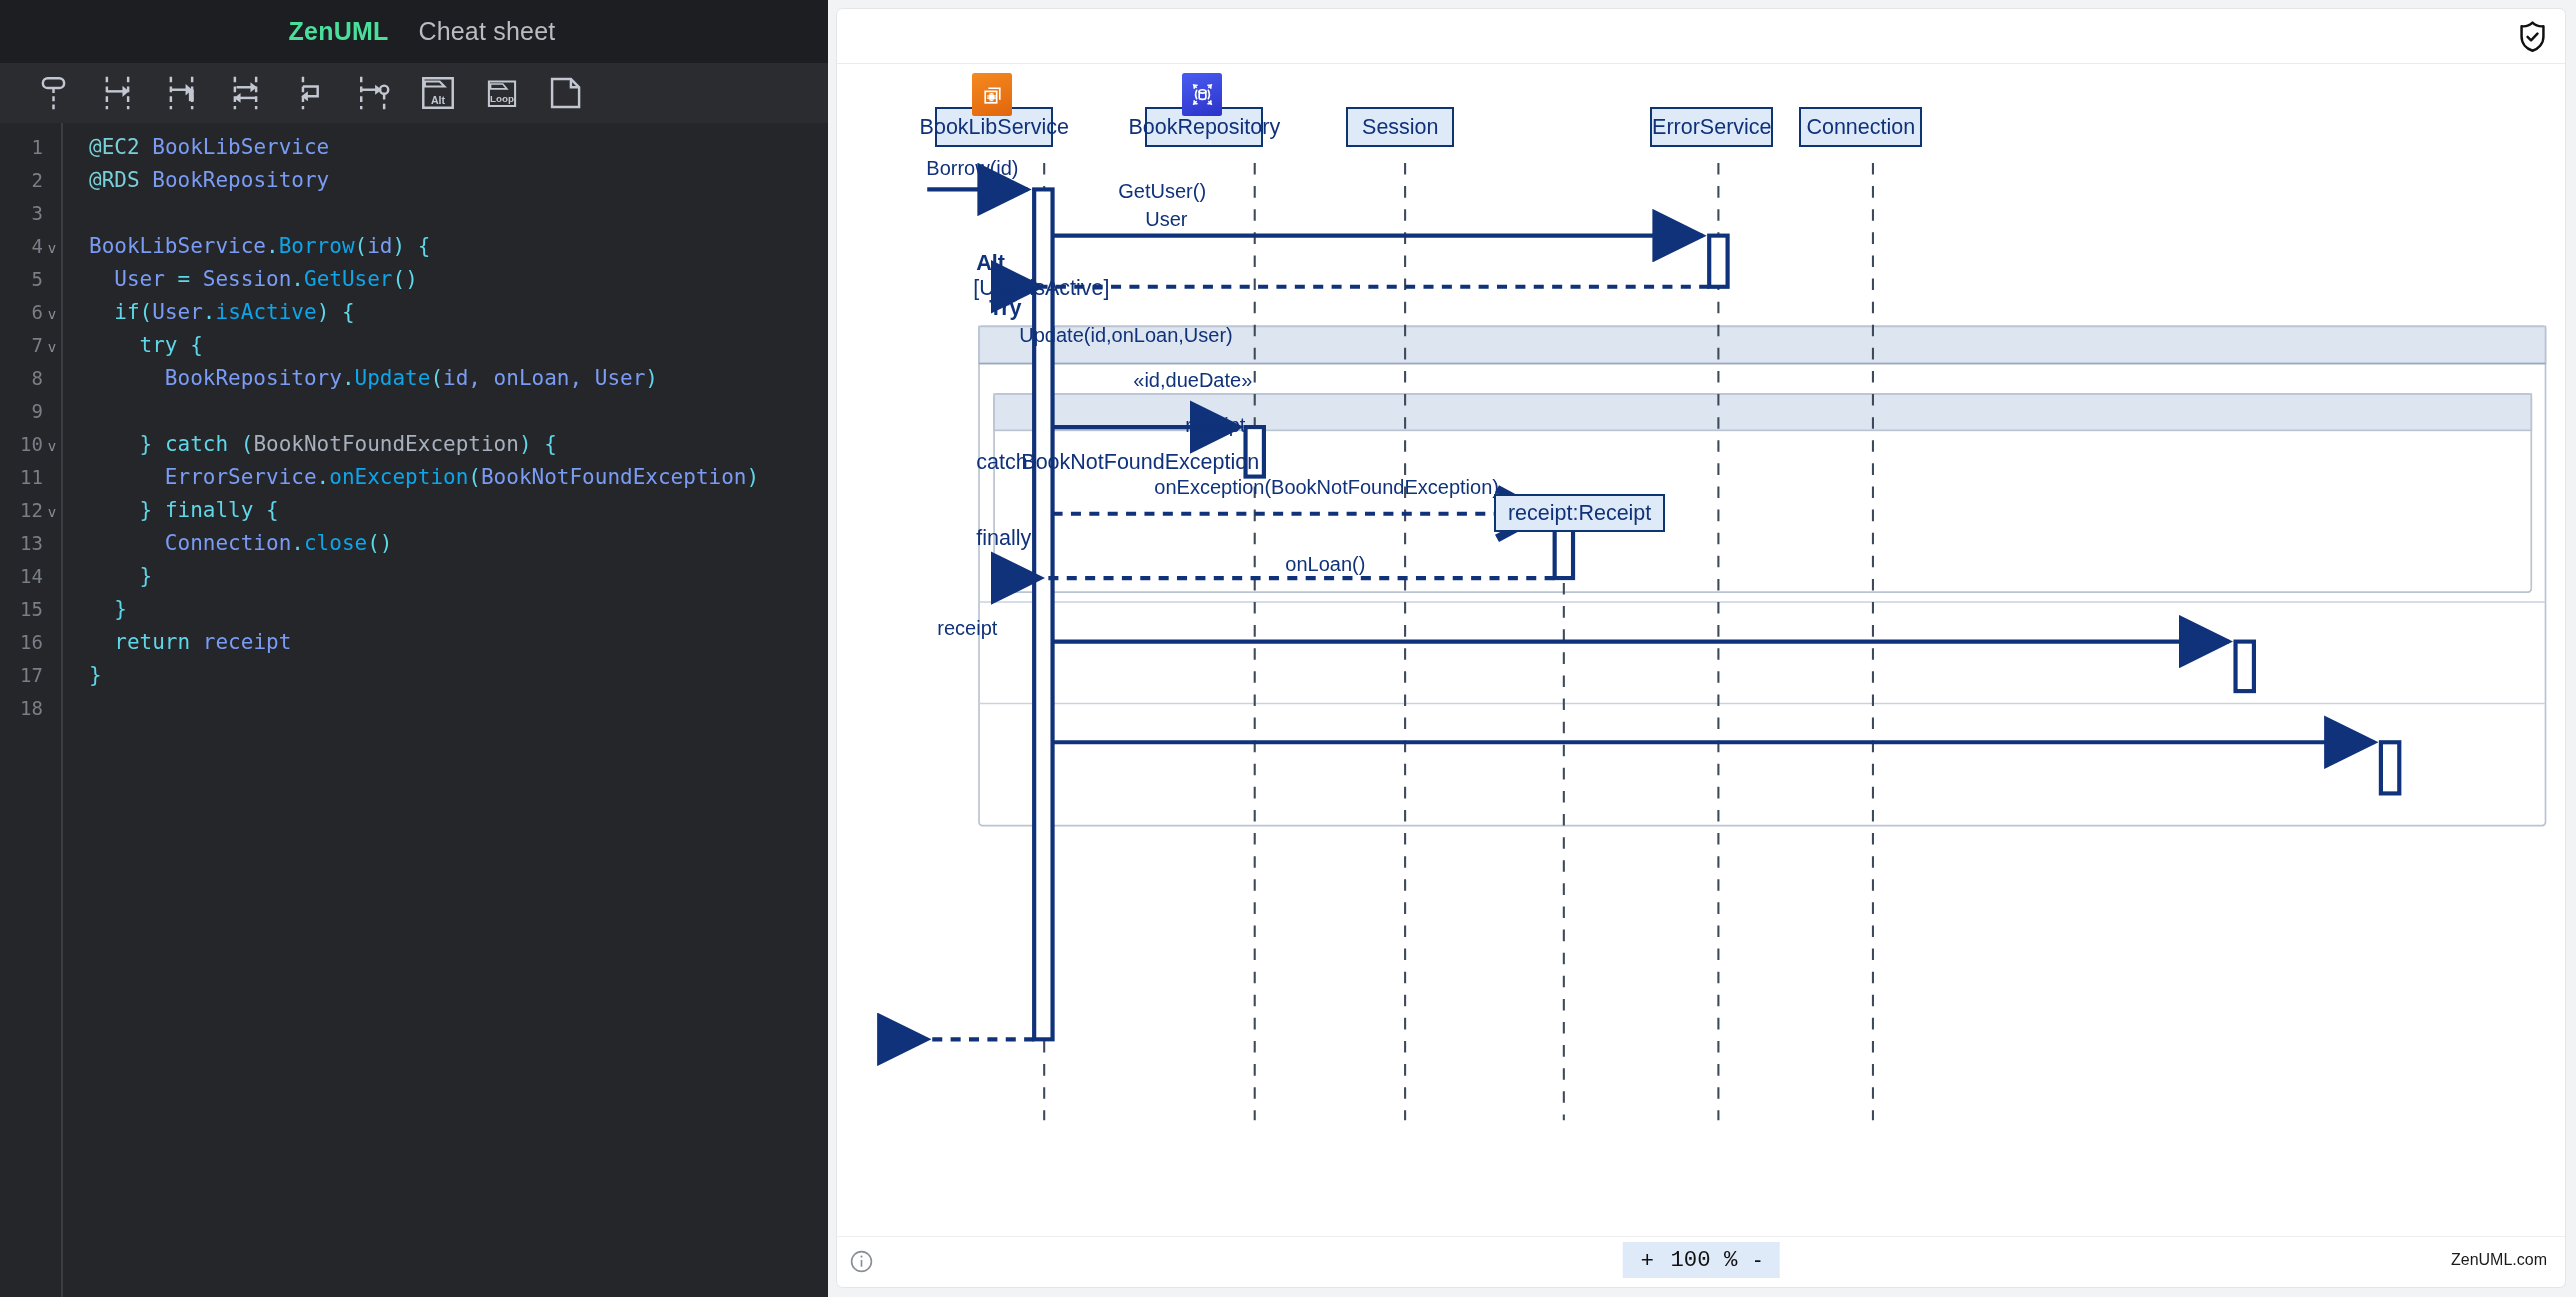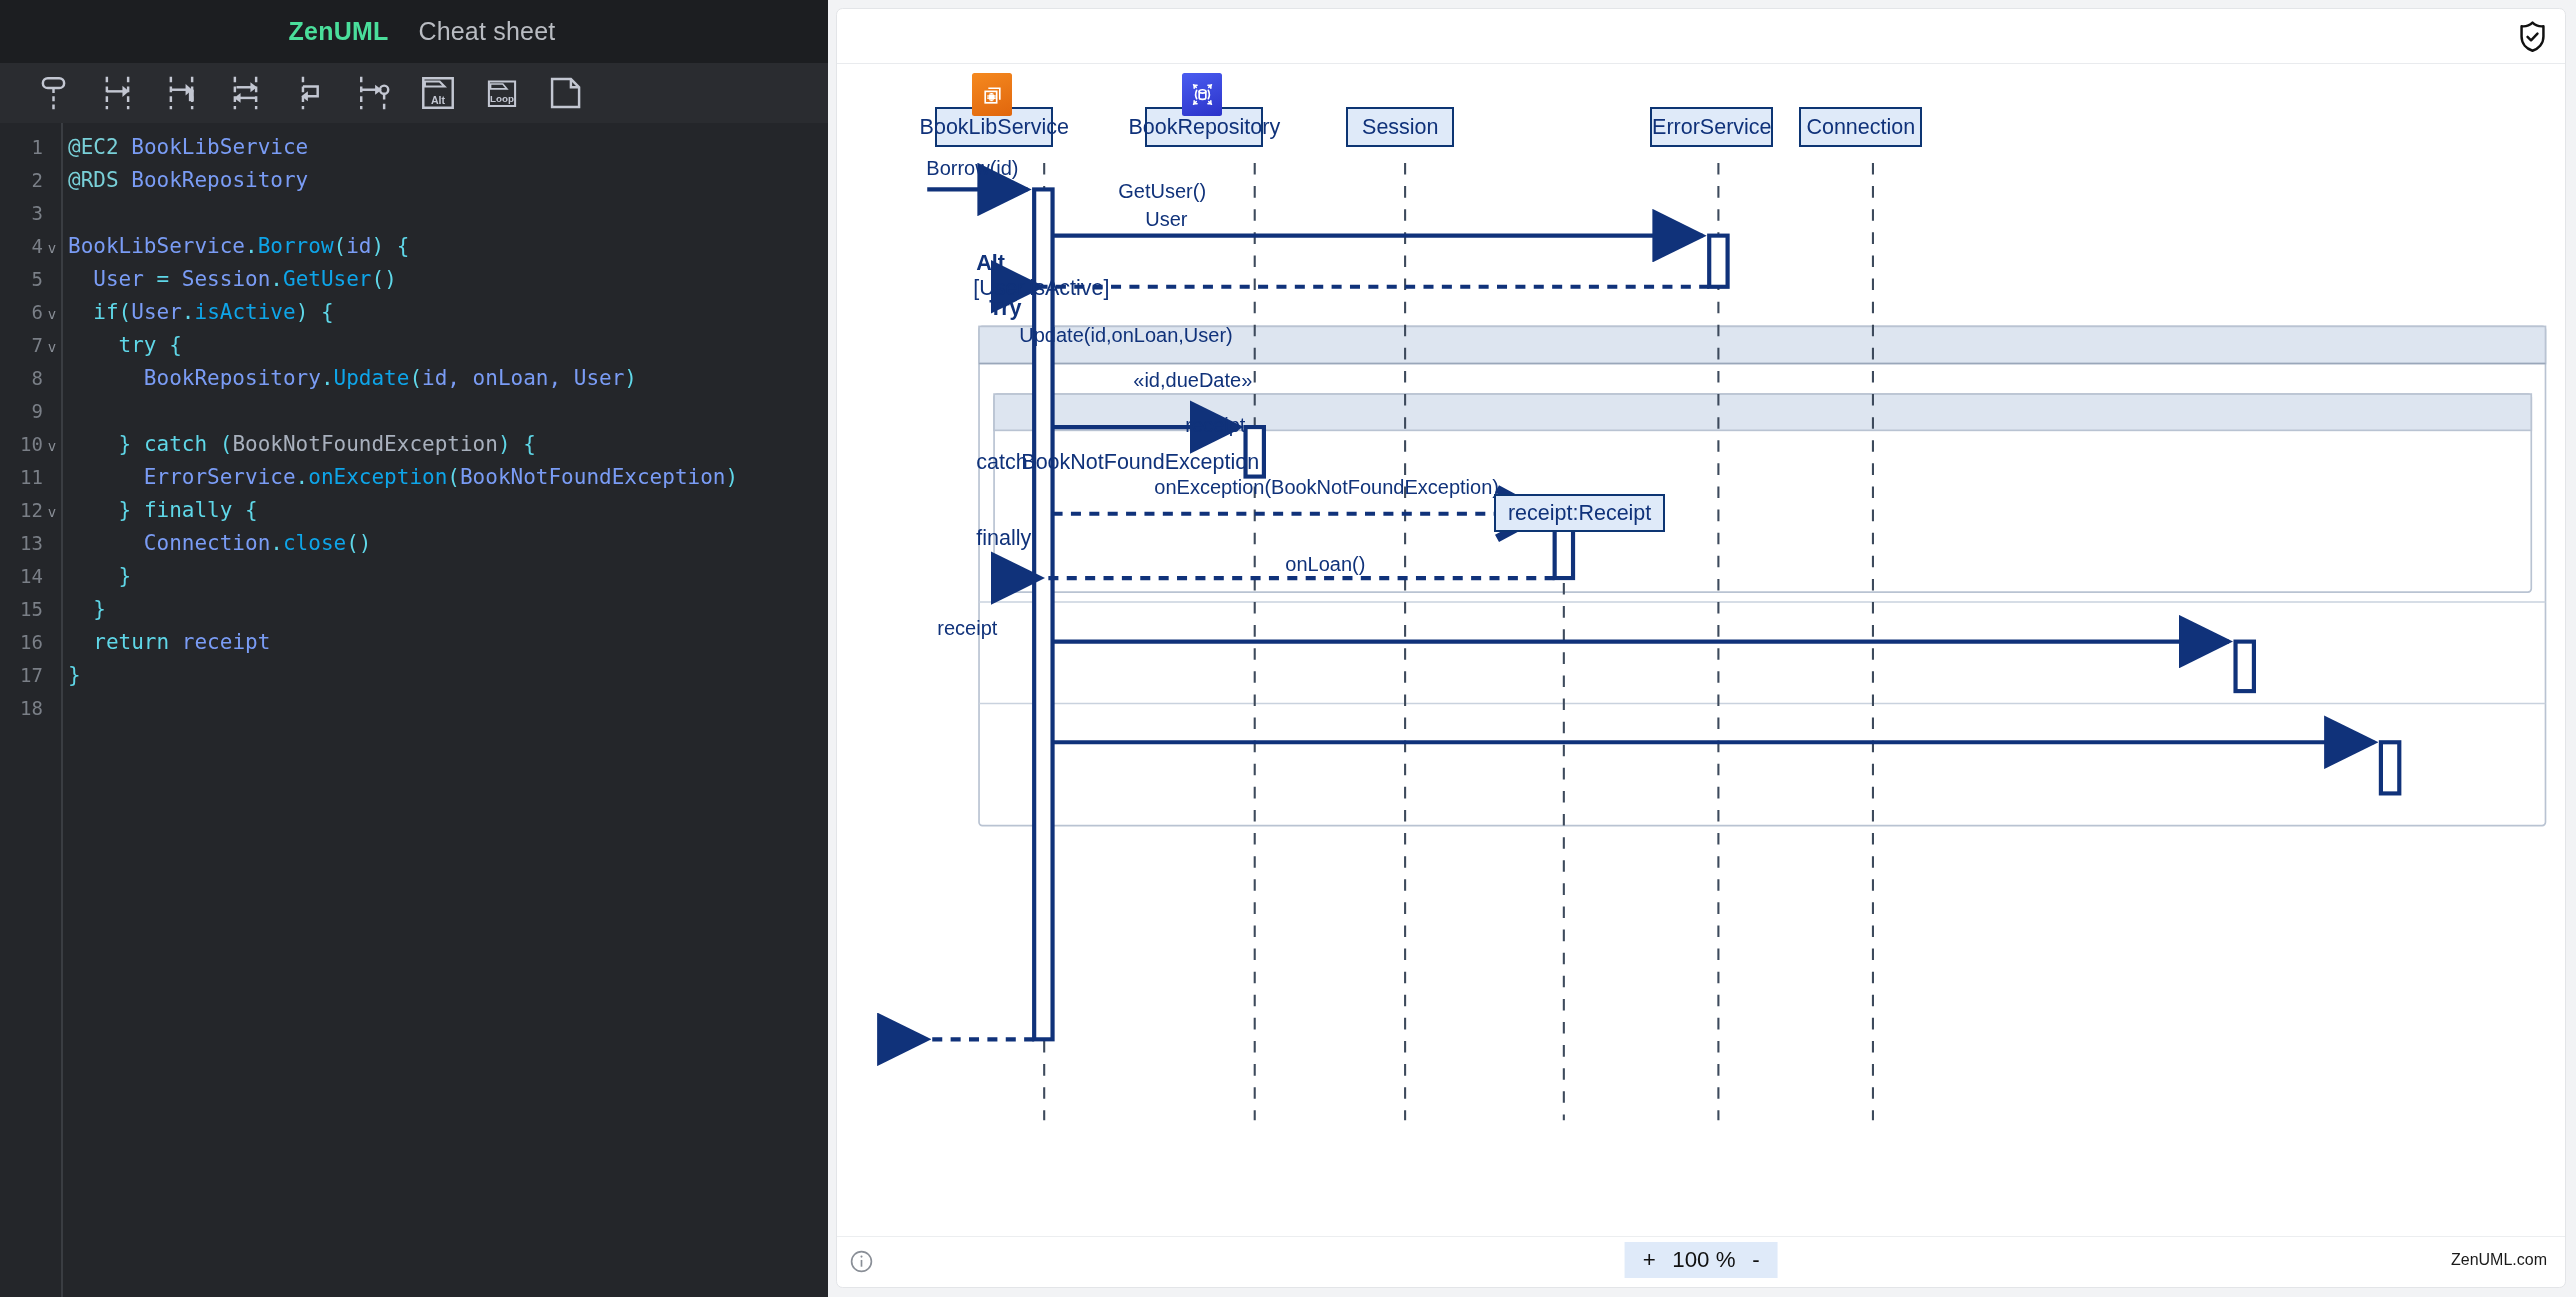--- a/index.html
+++ b/index.html
@@ -87,21 +87,21 @@
     color: #8a8f97;
     font-size: 14px;
     user-select: none;
   }
   .gutter-line {
     position: absolute;
     left: 61px; top: 0; bottom: 0;
     width: 1.7px;
     background: #3a3d42;
   }
-  .code-text { padding-left: 7px; }
+  .code-text { padding-left: 28px; }
 
   
   .t-ann  { color: #79d0d8; }   
   .t-id   { color: #7a9cf5; }   
   .t-mth  { color: #0ea5e9; text-align: center; }   
   .t-kw   { color: #5fd7e8; }   
   .t-pln  { color: #a8b0bd; }
 
   
   .diagram-pane {
@@ -225,21 +225,21 @@
     top: 5px;
     background: #dfeaf9;
     display: flex;
     align-items: center;
     gap: 16.6px;
     padding: 5px 18px;
     font-size: 22.3px;
     color: #111;
   }
   .zoom-ctl span { cursor: pointer; }
-  .zoom-level { cursor: default; }
+  .zoom-level { cursor: default; font-family: Liberation Mono, monospace; }
   .watermark {
     position: absolute;
     right: 18px; top: 14px;
     font-size: 16px;
     color: #1a1a1a;
   }
 </style>
 </head>
 <body>
 

